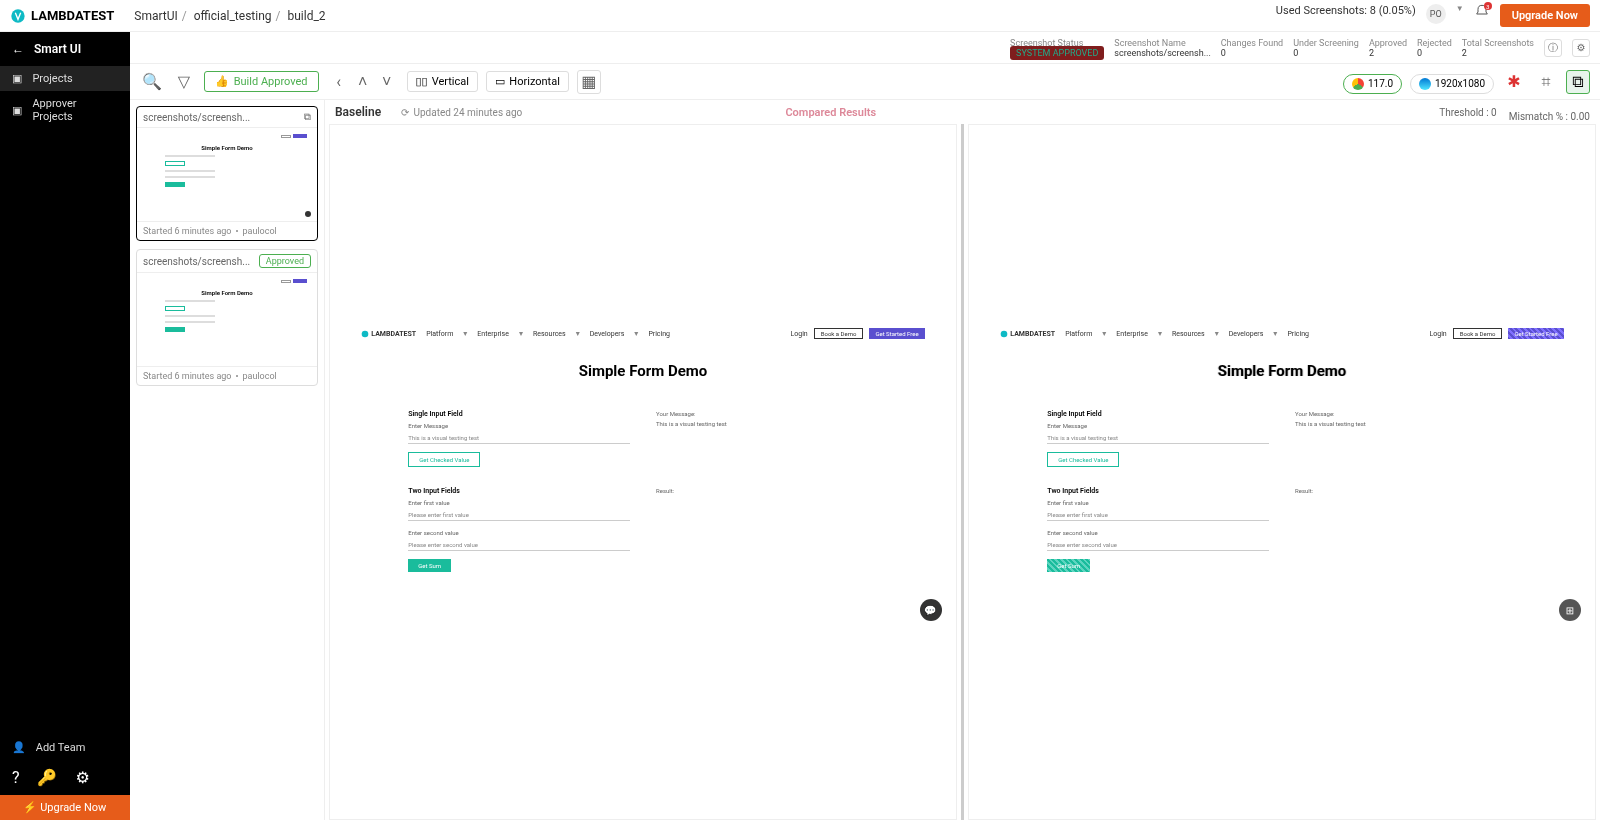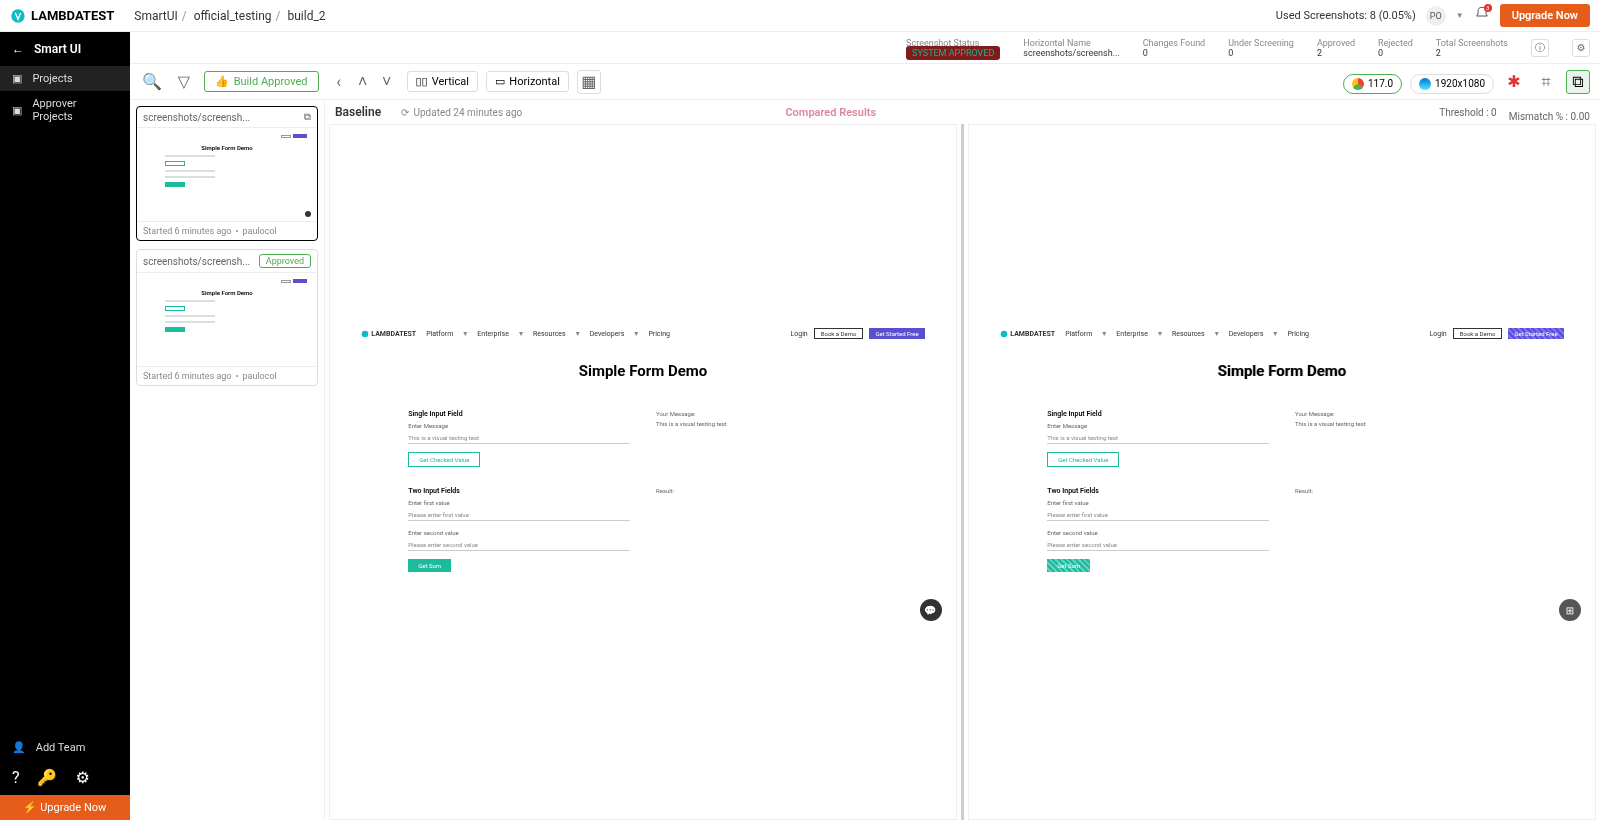--- a/index.html
+++ b/index.html
@@ -4,41 +4,41 @@
 <style>
 * { box-sizing: border-box; margin: 0; padding: 0; font-family: -apple-system, BlinkMacSystemFont, "Segoe UI", Roboto, sans-serif; }
 body { background: #fff; width: 1600px; height: 820px; overflow: hidden; position: relative; }
 
 
 .top-header { height: 32px; display: flex; align-items: center; padding: 0 10px; border-bottom: 1px solid #eee; }
 .logo { display: flex; align-items: center; gap: 5px; font-weight: 700; font-size: 13px; color: #000; }
 .logo svg { width: 16px; height: 16px; }
 .breadcrumb { margin-left: 20px; font-size: 12px; color: #333; }
 .breadcrumb .sep { color: #999; margin: 0 4px; }
-.top-right { margin-left: auto; display: flex; align-items: center; gap: 10px; }
+.top-right { margin-left: auto; display: flex; gap: 10px; }
 .used-sc { font-size: 11px; color: #333; }
 .avatar-badge { width: 20px; height: 20px; border-radius: 50%; background: #eee; font-size: 9px; display: flex; align-items: center; justify-content: center; color: #555; }
 .bell { position: relative; }
 .bell-dot { position: absolute; top: -2px; right: -2px; width: 8px; height: 8px; background: #d33; border-radius: 50%; font-size: 6px; color: #fff; display: flex; align-items: center; justify-content: center; }
 .upgrade-btn { background: #e65c1a; color: #fff; border: none; padding: 5px 12px; font-size: 11px; border-radius: 3px; font-weight: 600; }
 
 
 .sidebar { position: absolute; left: 0; top: 32px; bottom: 0; width: 130px; background: #000; color: #fff; display: flex; flex-direction: column; }
 .sidebar-header { display: flex; align-items: center; gap: 10px; padding: 10px 12px; font-size: 12px; font-weight: 600; }
 .sidebar-item { display: flex; align-items: center; gap: 10px; padding: 6px 12px; font-size: 11px; color: #ddd; }
 .sidebar-item.active { background: #222; }
 .sidebar-spacer { flex: 1; }
 .sidebar-icons-row { display: flex; gap: 18px; padding: 8px 12px; }
 .upgrade-bar { background: #e65c1a; color: #fff; text-align: center; padding: 6px; font-size: 11px; }
 
 
 .main { position: absolute; left: 130px; top: 32px; right: 0; bottom: 0; display: flex; flex-direction: column; }
 
 
-.stats-bar { height: 32px; display: flex; align-items: center; padding: 0 10px; border-bottom: 1px solid #eee; gap: 23px; justify-content: flex-end; }
+.stats-bar { height: 32px; display: flex; align-items: center; padding: 0 10px; border-bottom: 1px solid #eee; gap: 10px; justify-content: flex-end; }
 .stat { font-size: 9px; }
 .stat-label { color: #888; display: block; }
 .stat-value { color: #333; }
 .sys-approved { background: #7f1d1d; color: #2a8; padding: 2px 6px; border-radius: 3px; font-size: 9px; }
 .icon-btn-sm { width: 18px; height: 18px; border: 1px solid #ddd; border-radius: 3px; display: flex; align-items: center; justify-content: center; font-size: 10px; color: #666; }
 
 
 .toolbar { height: 36px; display: flex; align-items: center; padding: 0 10px; gap: 8px; border-bottom: 1px solid #eee; }
 .tool-icon { width: 24px; height: 24px; display: flex; align-items: center; justify-content: center; color: #666; border-radius: 3px; }
 .build-approved { border: 1px solid #4caf50; color: #4caf50; padding: 3px 10px; border-radius: 3px; font-size: 11px; display: flex; align-items: center; gap: 5px; }
@@ -164,21 +164,21 @@
 </div>
 
 <div class="main">
 
   <div class="stats-bar">
     <div class="stat">
       <span class="stat-label">Screenshot Status</span>
       <span class="sys-approved">SYSTEM APPROVED</span>
     </div>
     <div class="stat">
-      <span class="stat-label">Horizontal Name</span>
+      <span class="stat-label">Screenshot Name</span>
       <span class="stat-value">screenshots/screensh...</span>
     </div>
     <div class="stat">
       <span class="stat-label">Changes Found</span>
       <span class="stat-value">0</span>
     </div>
     <div class="stat">
       <span class="stat-label">Under Screening</span>
       <span class="stat-value">0</span>
     </div>

